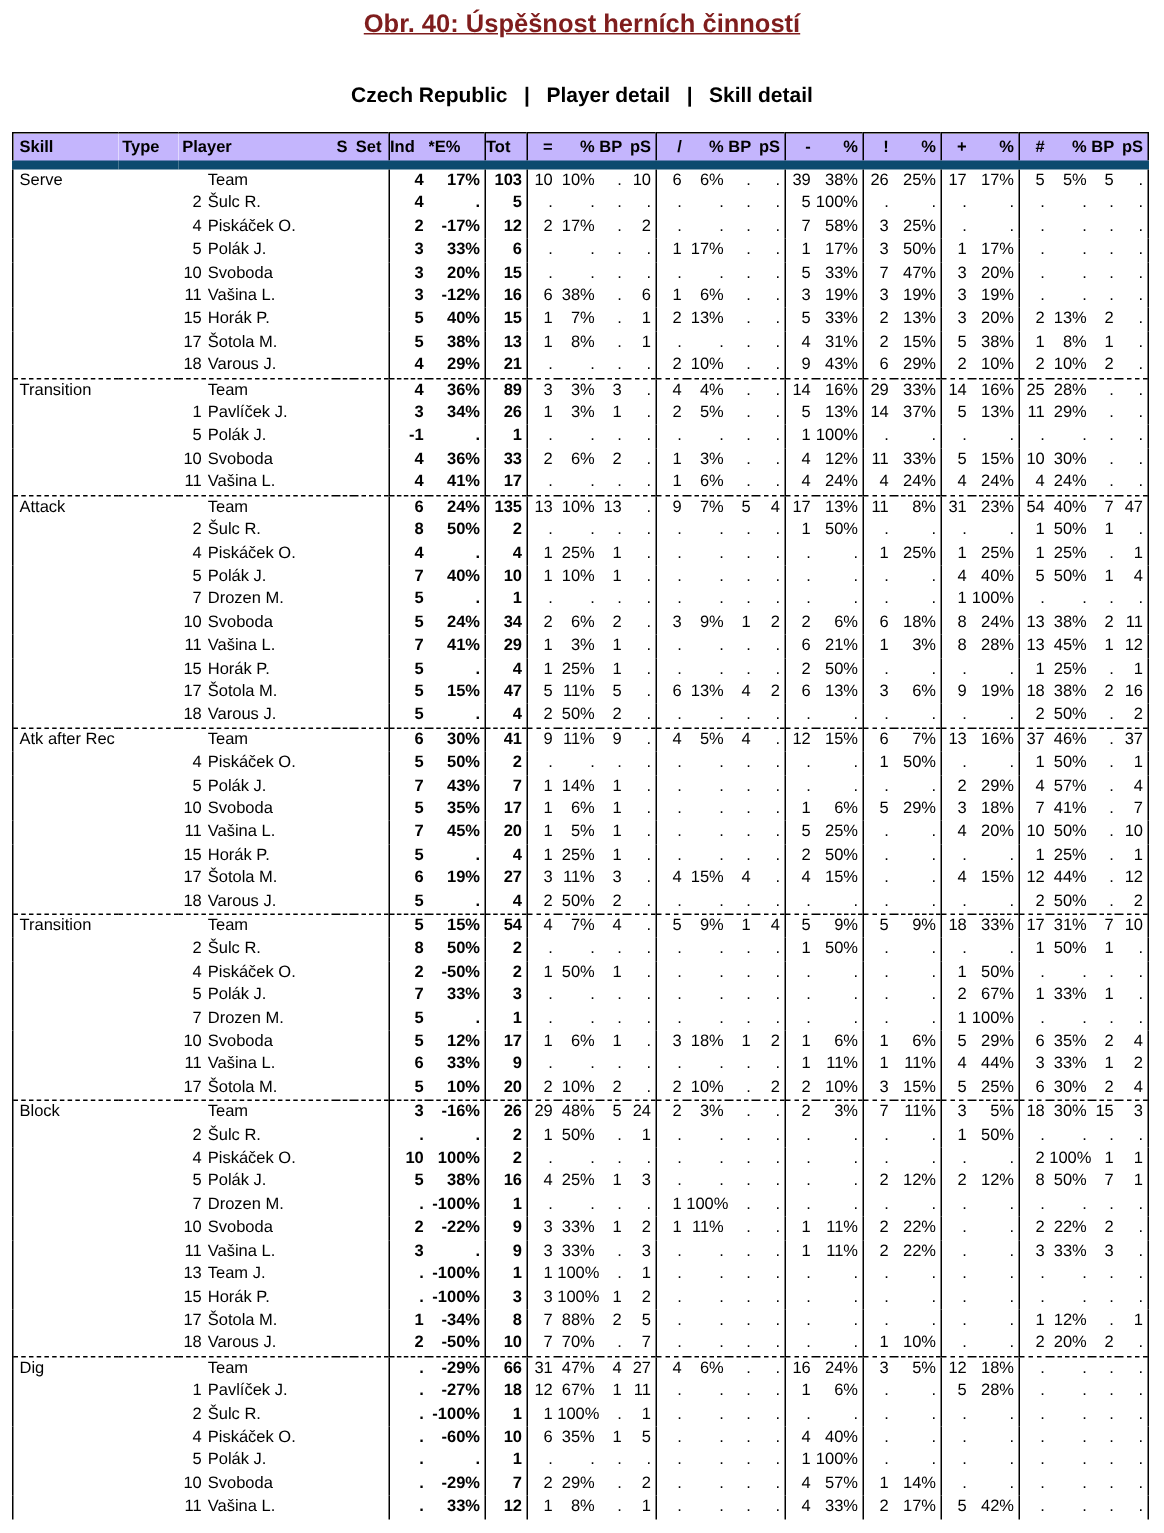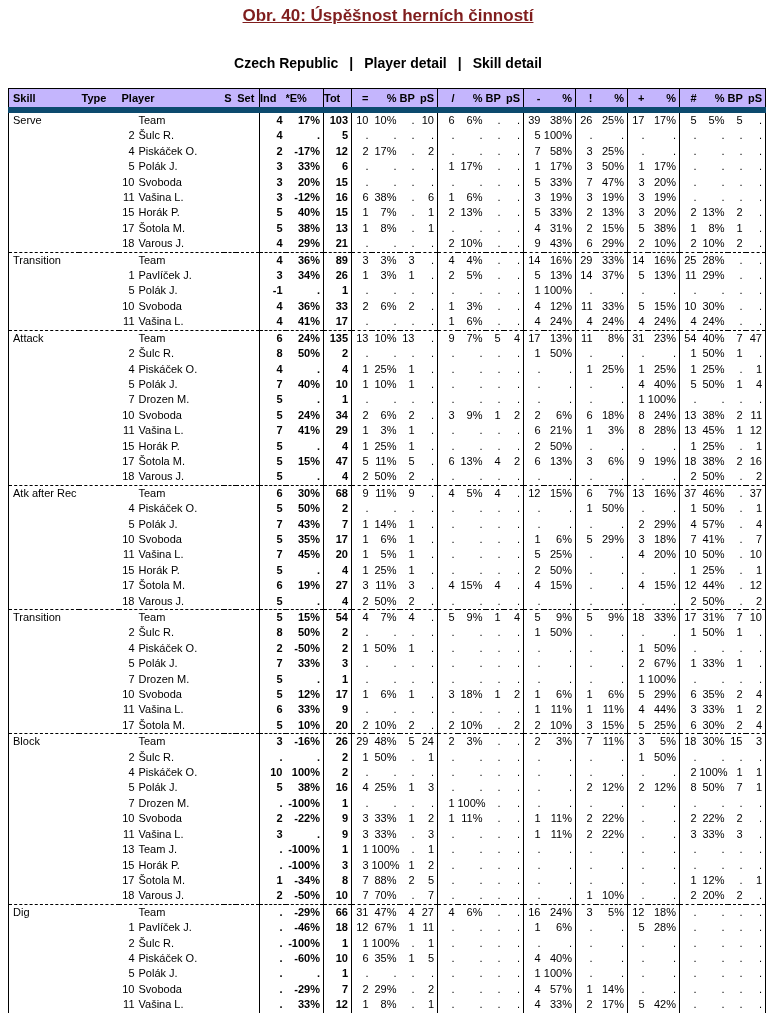--- a/index.html
+++ b/index.html
@@ -782,21 +782,21 @@
           <td class="t-r">2</td>
         </tr>
         <tr class="sect">
           <td class="t-l c-skill">Atk after Rec</td>
           <td class="t-l"></td>
           <td class="t-l"><span class="pnum"></span><span>Team</span></td>
           <td class="t-c"></td>
           <td class="t-c"></td>
           <td class="t-r b bl">6</td>
           <td class="t-r b">30%</td>
-          <td class="t-r b bl">68</td>
+          <td class="t-r b bl">41</td>
           <td class="t-r bl">9</td>
           <td class="t-r">11%</td>
           <td class="t-r">9</td>
           <td class="t-r">.</td>
           <td class="t-r bl">4</td>
           <td class="t-r">5%</td>
           <td class="t-r">4</td>
           <td class="t-r">.</td>
           <td class="t-r bl">12</td>
           <td class="t-r">15%</td>
@@ -1565,21 +1565,21 @@
           <td class="t-r">.</td>
           <td class="t-r">.</td>
         </tr>
         <tr>
           <td class="t-l c-skill"></td>
           <td class="t-l"></td>
           <td class="t-l"><span class="pnum">1</span><span>Pavlíček J.</span></td>
           <td class="t-c"></td>
           <td class="t-c"></td>
           <td class="t-r b bl">.</td>
-          <td class="t-r b">-46%</td>
+          <td class="t-r b">-27%</td>
           <td class="t-r b bl">18</td>
           <td class="t-r bl">12</td>
           <td class="t-r">67%</td>
           <td class="t-r">1</td>
           <td class="t-r">11</td>
           <td class="t-r bl">.</td>
           <td class="t-r">.</td>
           <td class="t-r">.</td>
           <td class="t-r">.</td>
           <td class="t-r bl">1</td>

